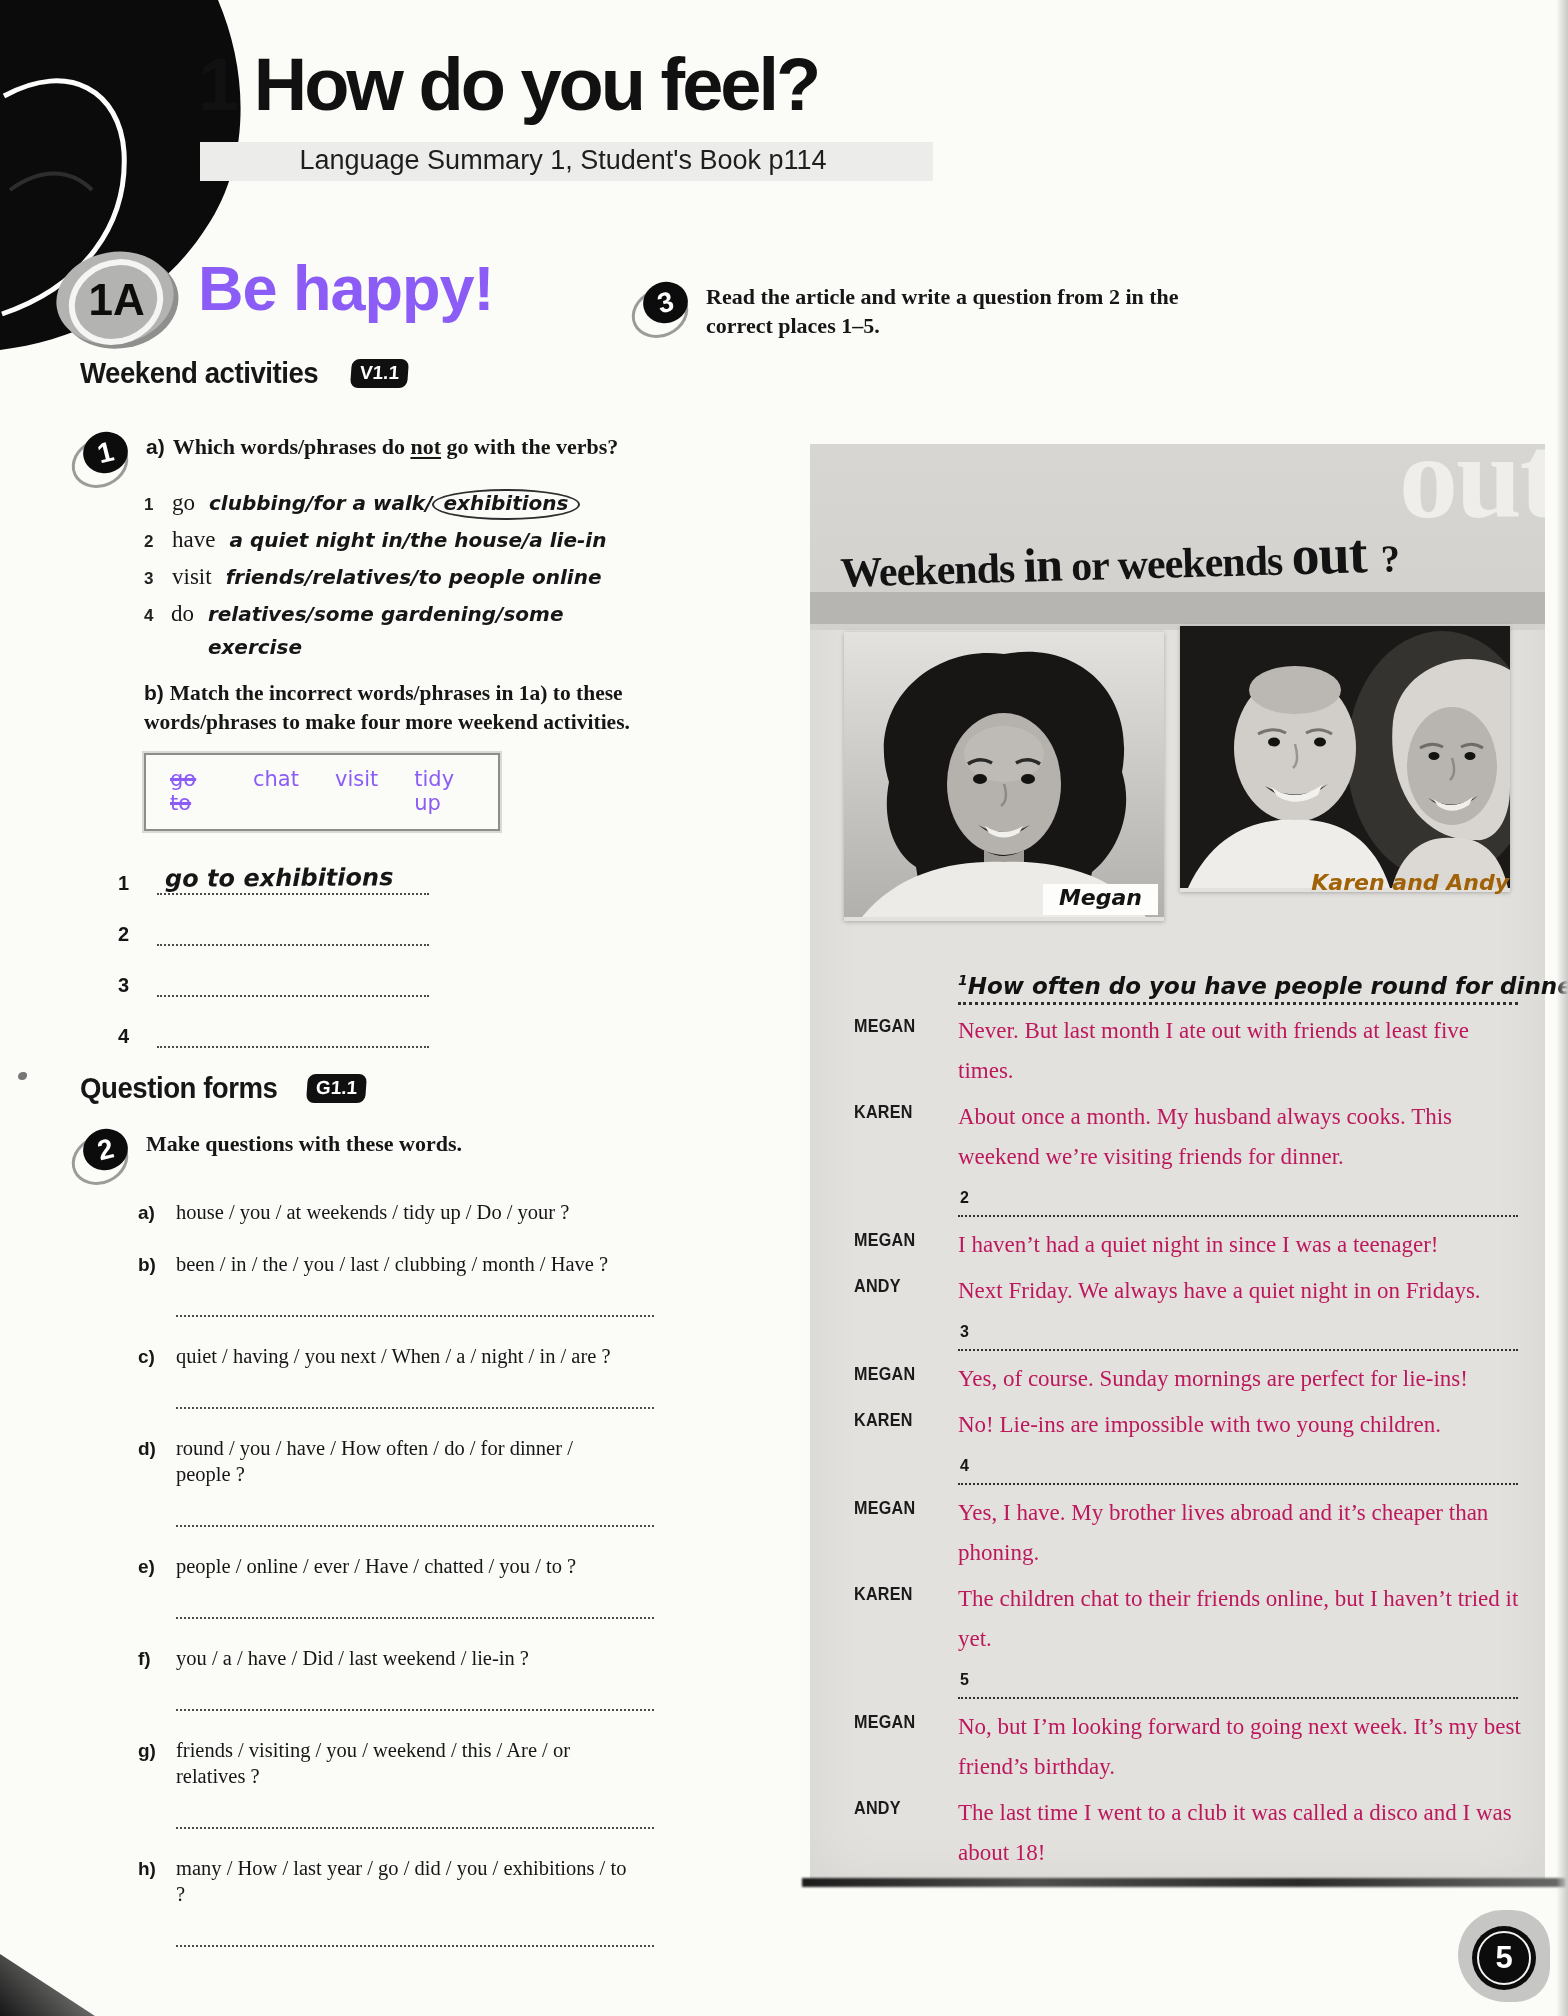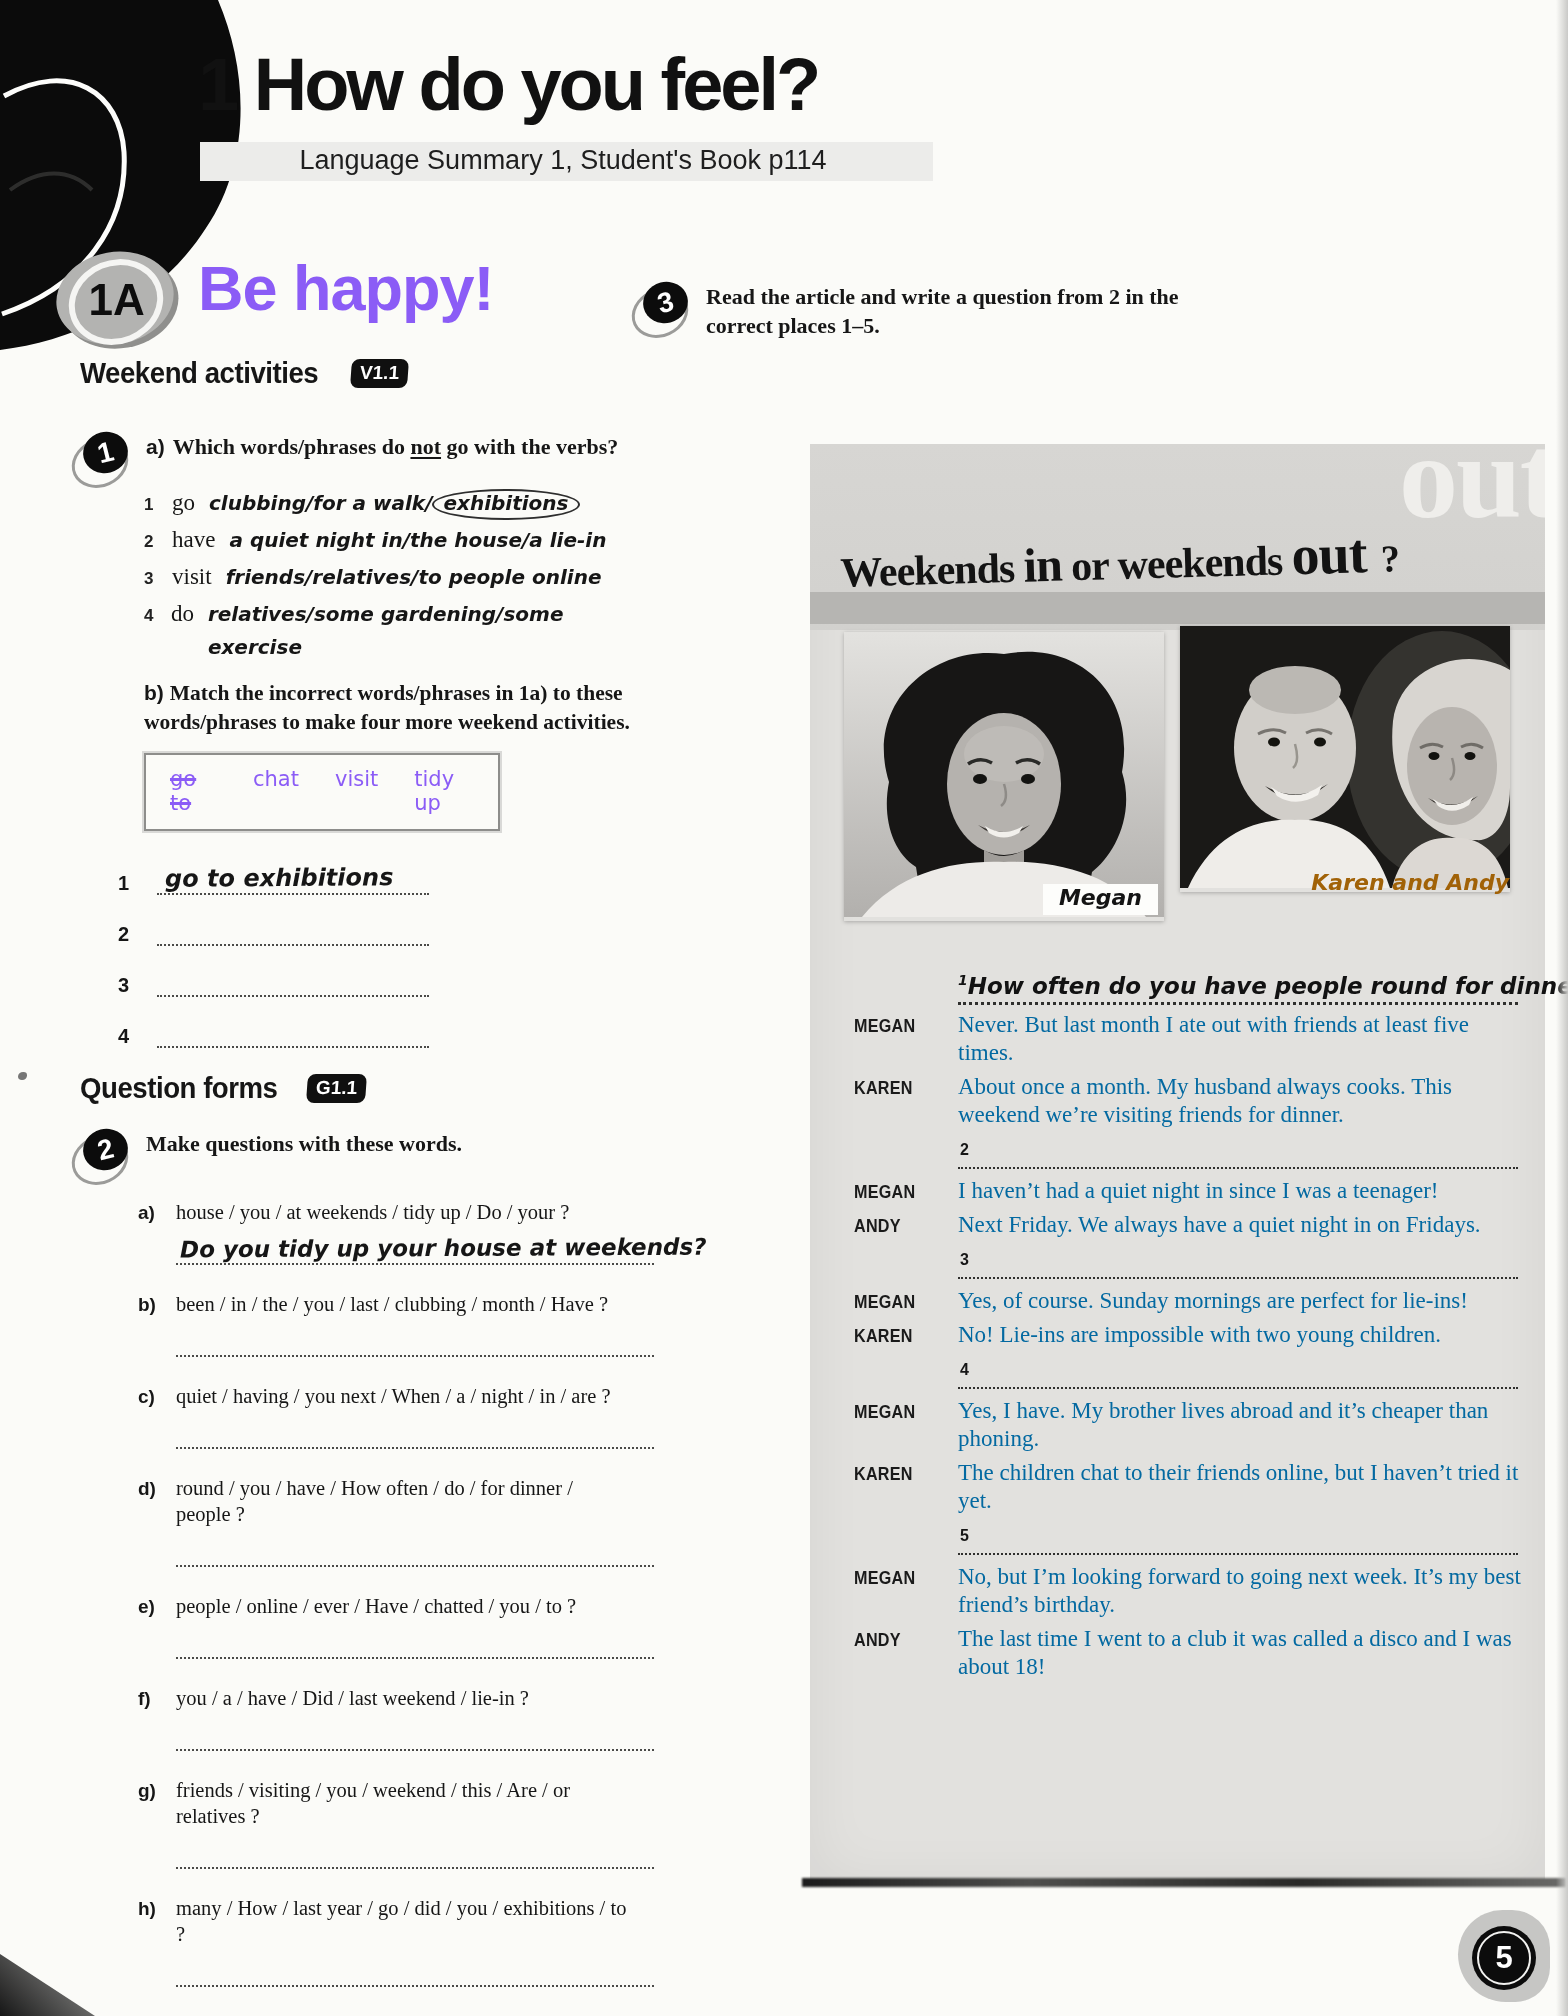--- a/index.html
+++ b/index.html
@@ -109,21 +109,21 @@
         font-style:italic;font-weight:600;font-size:22px;color:#a16207;}
 
   .dialogue{position:absolute;left:44px;top:528px;width:668px;}
   .q1{margin-left:104px;width:560px;border-bottom:3px dotted #2f2f2d;padding-bottom:3px;
         font-family:"DejaVu Sans",sans-serif;font-style:italic;font-weight:600;font-size:23px;
         white-space:nowrap;color:#121212;}
   .q1 sup{font-size:14px;}
   .d-row{display:flex;margin-top:6px;}
   .d-speaker{flex:0 0 104px;font-family:"Liberation Sans",sans-serif;font-weight:bold;font-size:19px;
         padding-top:4px;transform:scaleX(.85);transform-origin:left top;letter-spacing:.3px;color:#1a1a1a;}
-  .d-text{flex:1;font-size:23px;line-height:28px;color:#0369a1;}
+  .d-text{flex:1;font-size:23px;line-height:40px;color:#be185d;}
   .d-gap{margin:12px 0 8px 104px;width:560px;}
   .d-gap-num{font-family:"Liberation Sans",sans-serif;font-weight:bold;font-size:16px;margin-left:2px;}
   .d-gap-line{height:8px;border-bottom:2.5px dotted #2f2f2d;}
   .art-bottom{position:absolute;left:-8px;bottom:-3px;width:104%;height:9px;
         background:linear-gradient(90deg,#1c1c1c,#4e4e4c 30%,#2a2a28 65%,#6a6a68);filter:blur(1px);}
 
   .page-blob{position:absolute;right:18px;bottom:14px;width:92px;height:92px;background:#c6c6c4;
         border-radius:54% 46% 42% 58%;}
   .page-num{position:absolute;right:32px;bottom:26px;width:64px;height:64px;background:#0c0c0c;
         border-radius:50%;display:flex;align-items:center;justify-content:center;
@@ -238,23 +238,20 @@
       </span>
       <div class="instr">Make questions with these words.</div>
     </div>
 
     <div class="g-items">
 
       <div class="g-item">
         <div class="g-head">
           <span class="g-label">a)</span>
           <span class="g-prompt">house / you / at weekends / tidy up / Do / your ?</span>
-        </div>
-        <div class="g-line">
-          <span class="g-ans">Do you tidy up your house at weekends?</span>
         </div>
       </div>
 
       <div class="g-item">
         <div class="g-head">
           <span class="g-label">b)</span>
           <span class="g-prompt">been / in / the / you / last / clubbing / month / Have ?</span>
         </div>
         <div class="g-line"></div>
       </div>

